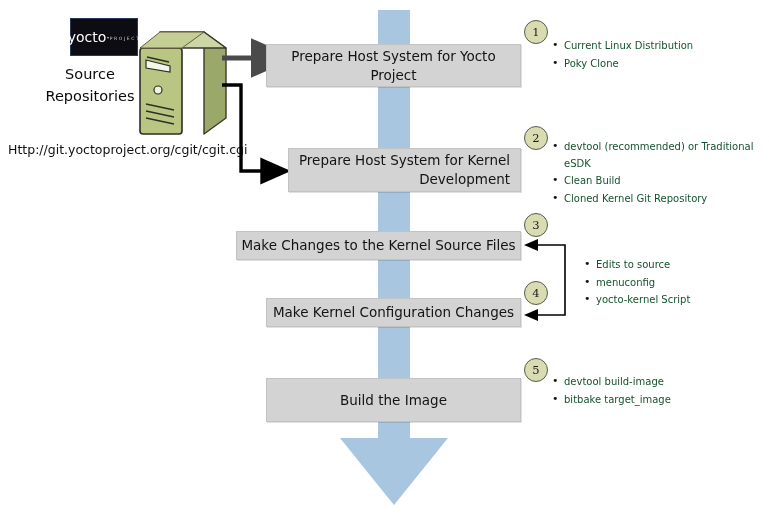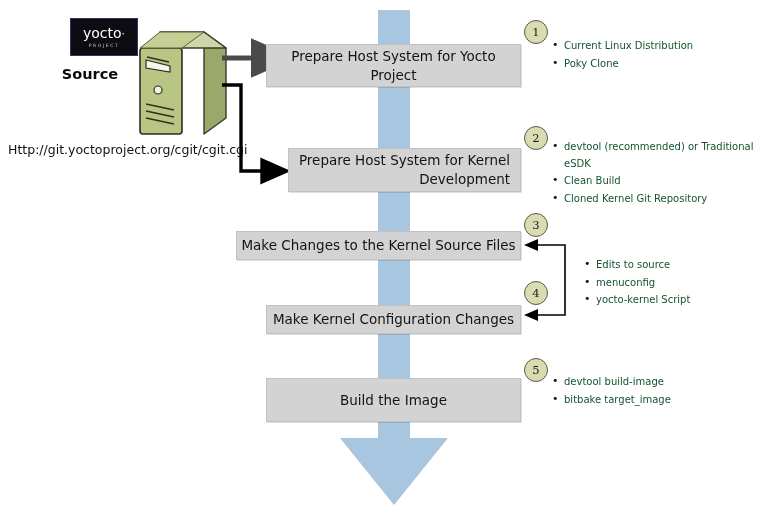--- a/index.html
+++ b/index.html
@@ -22,21 +22,21 @@
   .logo-box {
     position: absolute;
     left: 70px;
     top: 18px;
     width: 68px;
     height: 38px;
     background: #0c0c12;
     border: 1px solid #2b3a5c;
     box-sizing: border-box;
     display: flex;
-    flex-direction: column;
+    flex-direction: row;
     align-items: center;
     justify-content: center;
   }
   .logo-main {
     color: #ffffff;
     font-size: 14px;
     letter-spacing: 0px;
     line-height: 14px;
     font-family: "DejaVu Sans", sans-serif;
   }
@@ -52,21 +52,21 @@
     font-family: "DejaVu Sans", sans-serif;
   }
 
   
   .src-label {
     position: absolute;
     left: 30px;
     top: 63px;
     width: 120px;
     text-align: center;
-    font-weight: bold;
+    font-weight: normal;
     font-size: 14.5px;
     line-height: 22px;
     color: #0a0a0a;
   }
   .src-url {
     position: absolute;
     left: 8px;
     top: 142px;
     font-size: 12.5px;
     color: #111111;
@@ -102,21 +102,21 @@
     justify-content: center;
     text-align: center;
     color: #131313;
     font-size: 13.5px;
     line-height: 19px;
     box-shadow: 1px 1px 0 rgba(0,0,0,0.12);
   }
   #box-1 { left: 266px; top: 44px;  width: 255px; height: 43px; }
   #box-2 { left: 288px; top: 148px; width: 233px; height: 44px; text-align: right; }
   #box-3 { left: 236px; top: 231px; width: 285px; height: 29px; }
-  #box-4 { left: 266px; top: 298px; width: 255px; height: 29px; margin-top: 7px; }
+  #box-4 { left: 266px; top: 298px; width: 255px; height: 29px; }
   #box-5 { left: 266px; top: 378px; width: 255px; height: 44px; }
 
   
   .connectors {
     position: absolute;
     left: 0;
     top: 0;
     width: 769px;
     height: 517px;
     pointer-events: none;
@@ -188,20 +188,21 @@
 
   <div class="logo-box">
     <div class="logo-main">
       <span>yocto</span><span class="dot">·</span>
     </div>
     <div class="logo-sub">PROJECT</div>
   </div>
 
   <div class="src-label">
     <div>Source</div>
+    <div>Repositories</div>
   </div>
 
   <div class="src-url">Http://git.yoctoproject.org/cgit/cgit.cgi</div>
 
   <svg class="server" viewBox="0 0 92 114" xmlns="http://www.w3.org/2000/svg">
 
     <polygon points="68,8 90,24 90,94 68,110" fill="#9aa86a" stroke="#3a3a2c" stroke-width="1.4" stroke-linejoin="round"></polygon>
 
     <polygon points="24,8 68,8 90,24 46,24" fill="#ccd6a6" stroke="#3a3a2c" stroke-width="1.4" stroke-linejoin="round"></polygon>
 

